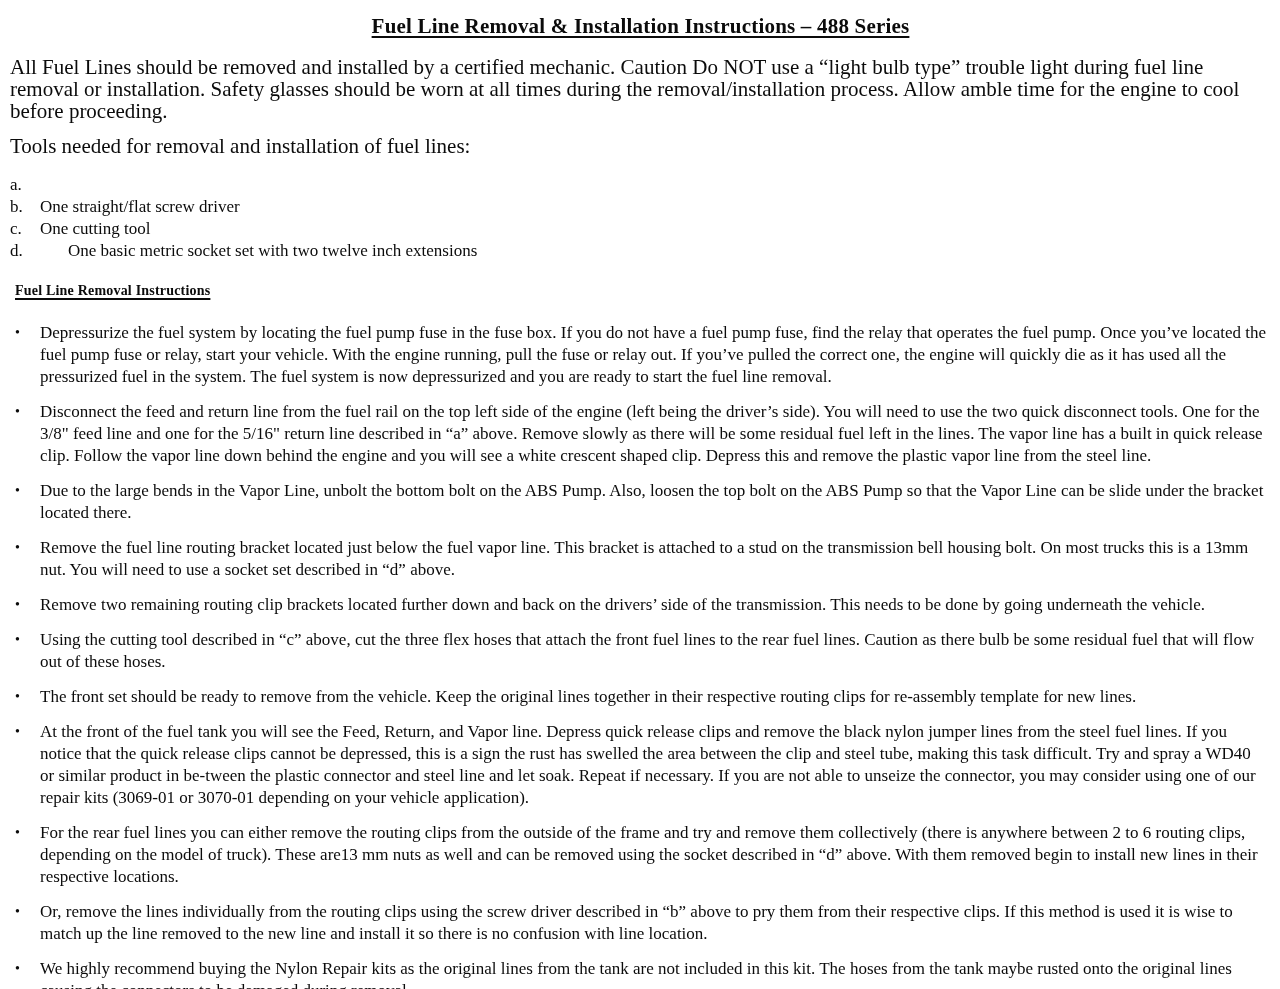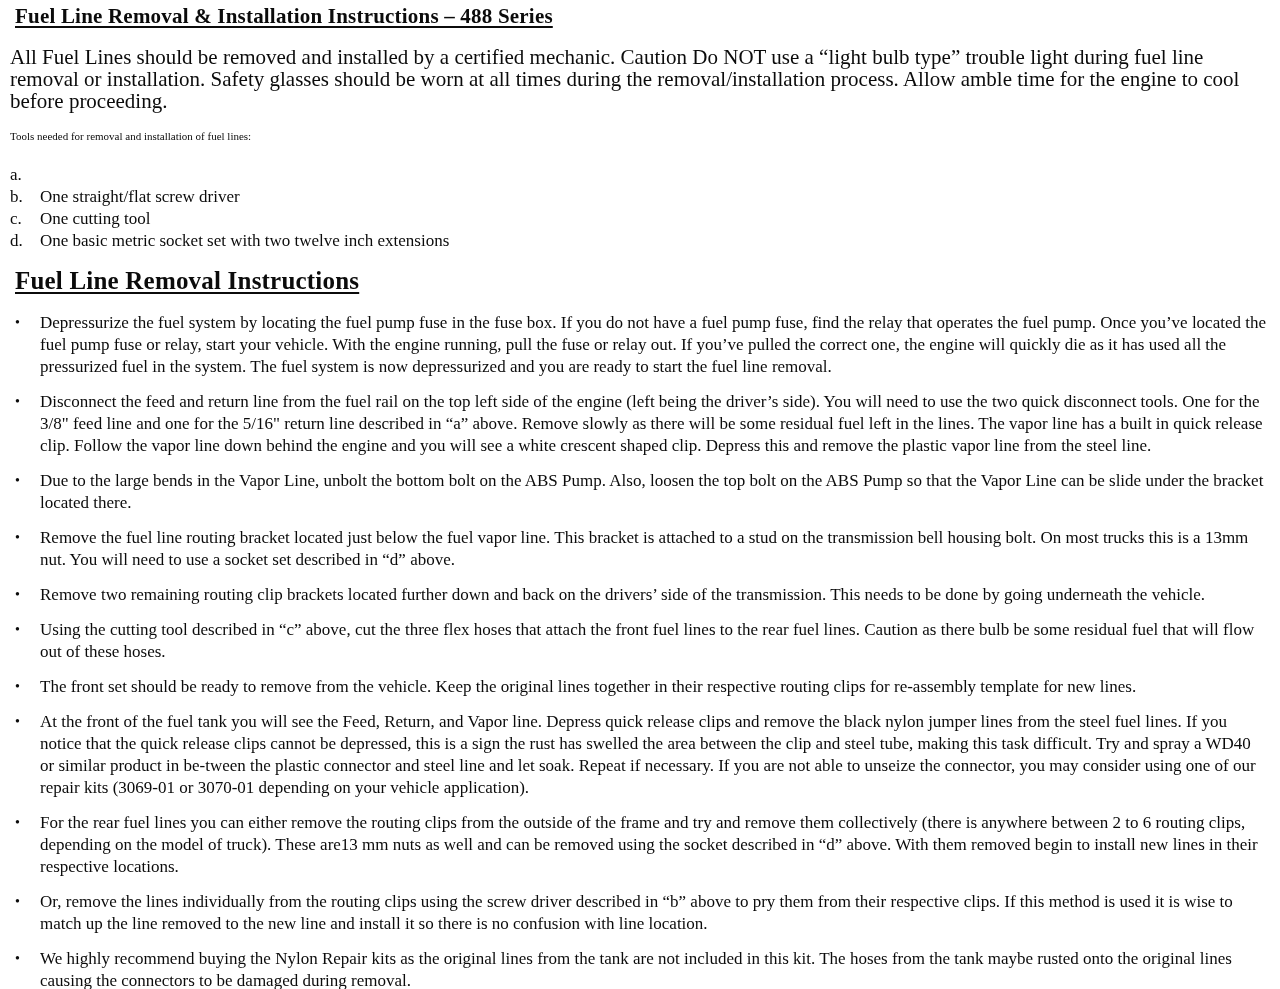--- a/index.html
+++ b/index.html
@@ -17,59 +17,61 @@
   .doc {
     padding: 3px 14px 0 10px;
   }
   h1.doc-title {
     font-size: 21px;
     line-height: 26px;
     font-weight: bold;
     text-decoration: underline;
     text-decoration-thickness: 2px;
     text-underline-offset: 3px;
-    margin: 0 0 17px 5px;
+    margin: 10px 0 17px 5px;
     letter-spacing: 0.2px;
+    text-align: center;
   }
   h2.section-title {
-    font-size: 25px;
+    font-size: 14px;
     line-height: 26px;
     font-weight: bold;
     text-decoration: underline;
     text-decoration-thickness: 2px;
     text-underline-offset: 3px;
     margin: 16px 0 18px 5px;
     letter-spacing: 0.2px;
   }
   .para {
     font-size: 21px;
     line-height: 22px;
     margin: 0 0 13px 0;
   }
   .tools-para {
-    font-size: 11px;
+    font-size: 21px;
     line-height: 22px;
     margin: 0 0 17px 0;
   }
   ol.tools-list {
     list-style: none;
     margin: 0;
     padding: 0;
   }
   ol.tools-list li {
     display: flex;
     font-size: 17px;
     line-height: 22px;
   }
   .t-marker {
     width: 30px;
     flex: 0 0 30px;
   }
   .t-body .t-line {
     display: block;
+    margin-left: 28px;
   }
   ul.bullets {
     list-style: none;
     margin: 18px 0 0 0;
     padding: 0;
   }
   ul.bullets li {
     display: flex;
     font-size: 17px;
     line-height: 22px;

